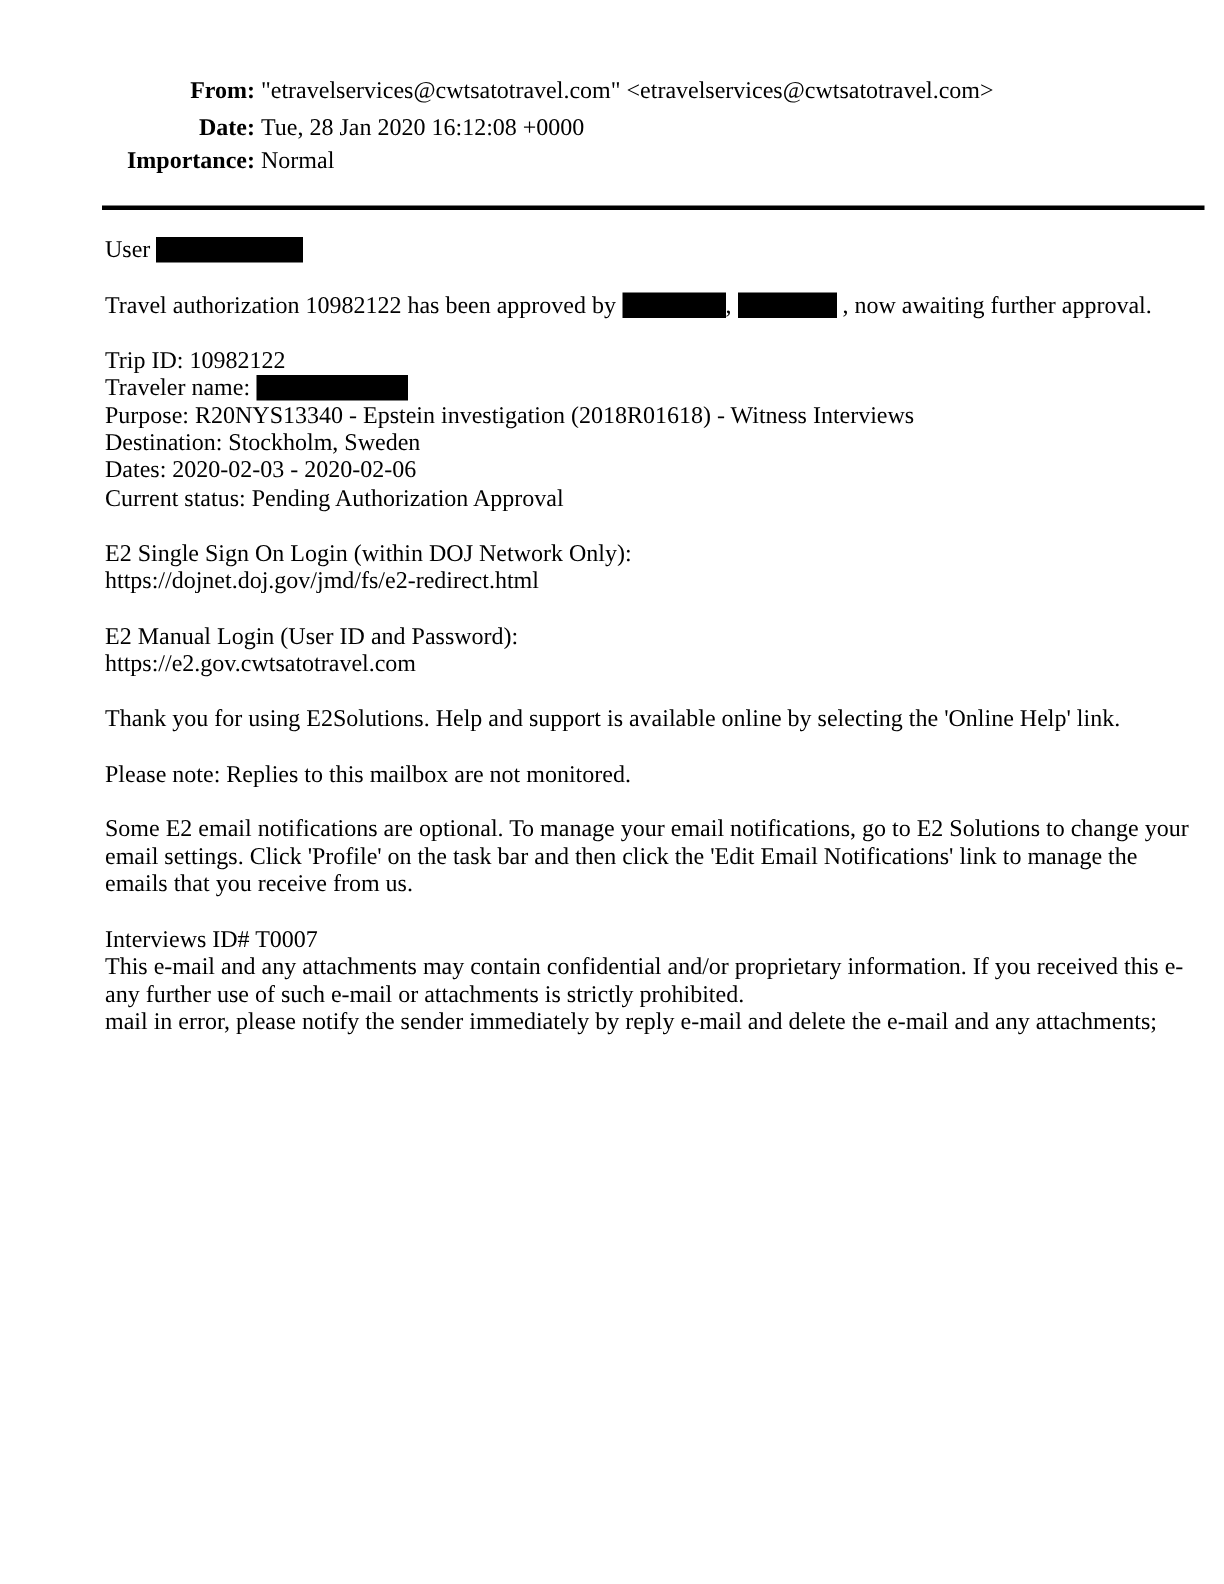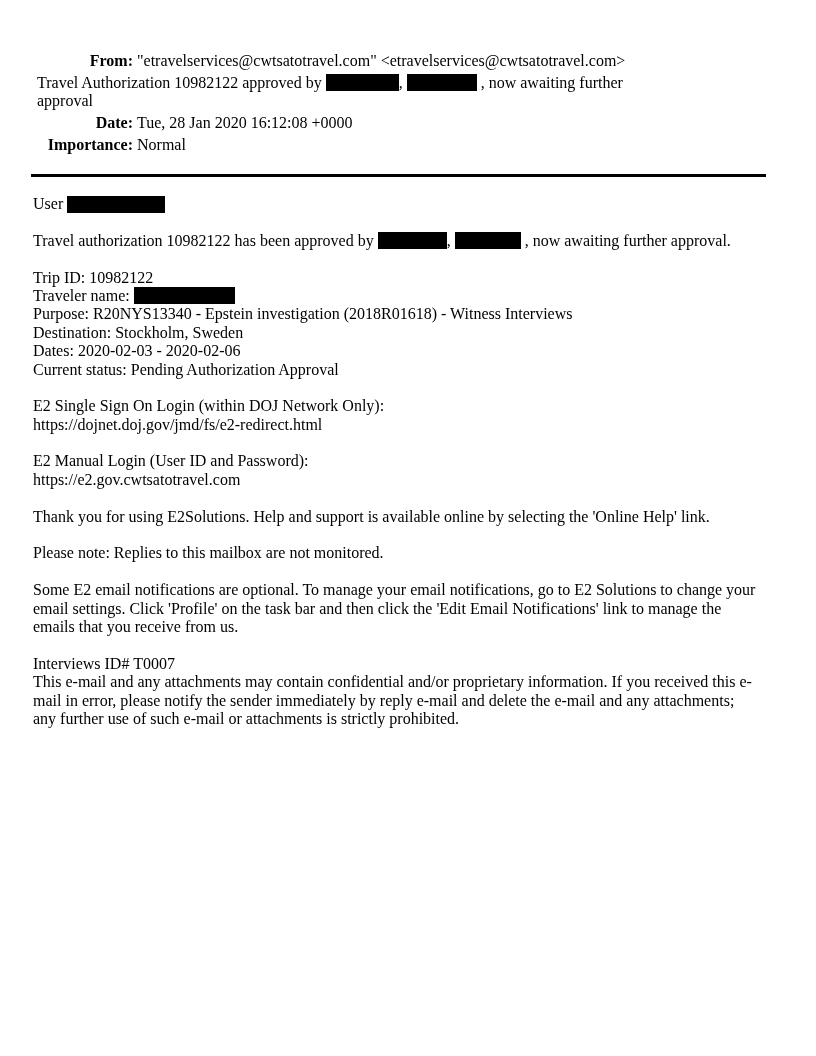--- a/index.html
+++ b/index.html
@@ -4,44 +4,40 @@
 <style>
   * { margin: 0; padding: 0; box-sizing: border-box; }
   html, body { background: #ffffff; }
   body {
     width: 816px; height: 1056px;
     font-family: "Liberation Serif", serif;
     font-size: 16px; line-height: 18.4px;
     color: #000000;
     overflow: hidden;
   }
-  .page { padding: 52px 36px 0 33px; }
+  .page { padding: 52px 36px 0 70px; }
   .email-header .hrow { display: flex; margin-bottom: 3.5px; }
   .hlabel { width: 100px; flex: none; text-align: right; font-weight: bold; white-space: pre; }
   .hvalues { margin-left: 4px; }
   .line { height: 18.4px; white-space: pre; }
   .redact { display: inline-block; background: #000; height: 17px; vertical-align: -3.5px; }
   .rule { height: 3px; background: #000; width: 735px; margin-left: -2px; margin-top: 19px; margin-bottom: 18.5px; }
 </style>
 </head>
 <body>
 
 <div class="page">
   <div class="email-header" id="email-header">
       <div class="hrow">
         <div class="hlabel">From:</div>
         <div class="hvalues">
           <div class="line"><span>"etravelservices@cwtsatotravel.com" &lt;etravelservices@cwtsatotravel.com&gt;</span></div>
         </div>
       </div>
       <div class="hrow">
-        <div class="hvalues">
-          <div class="line"><span>Travel Authorization 10982122 approved by </span><span class="redact" style="width: 73px;"></span><span>, </span><span class="redact" style="width: 70px;"></span><span> , now awaiting further</span></div>
-          <div class="line"><span>approval</span></div>
-        </div>
       </div>
       <div class="hrow">
         <div class="hlabel">Date:</div>
         <div class="hvalues">
           <div class="line"><span>Tue, 28 Jan 2020 16:12:08 +0000</span></div>
         </div>
       </div>
       <div class="hrow">
         <div class="hlabel">Importance:</div>
         <div class="hvalues">
@@ -71,16 +67,16 @@
       <div class="line"><span>Thank you for using E2Solutions. Help and support is available online by selecting the 'Online Help' link.</span></div>
       <div class="line"></div>
       <div class="line"><span>Please note: Replies to this mailbox are not monitored.</span></div>
       <div class="line"></div>
       <div class="line"><span>Some E2 email notifications are optional. To manage your email notifications, go to E2 Solutions to change your</span></div>
       <div class="line"><span>email settings. Click 'Profile' on the task bar and then click the 'Edit Email Notifications' link to manage the</span></div>
       <div class="line"><span>emails that you receive from us.</span></div>
       <div class="line"></div>
       <div class="line"><span>Interviews ID# T0007</span></div>
       <div class="line"><span>This e-mail and any attachments may contain confidential and/or proprietary information. If you received this e-</span></div>
+      <div class="line"><span>any further use of such e-mail or attachments is strictly prohibited.</span></div>
       <div class="line"><span>mail in error, please notify the sender immediately by reply e-mail and delete the e-mail and any attachments;</span></div>
-      <div class="line"><span>any further use of such e-mail or attachments is strictly prohibited.</span></div>
     </div>
 </div>
 
 </body></html>

